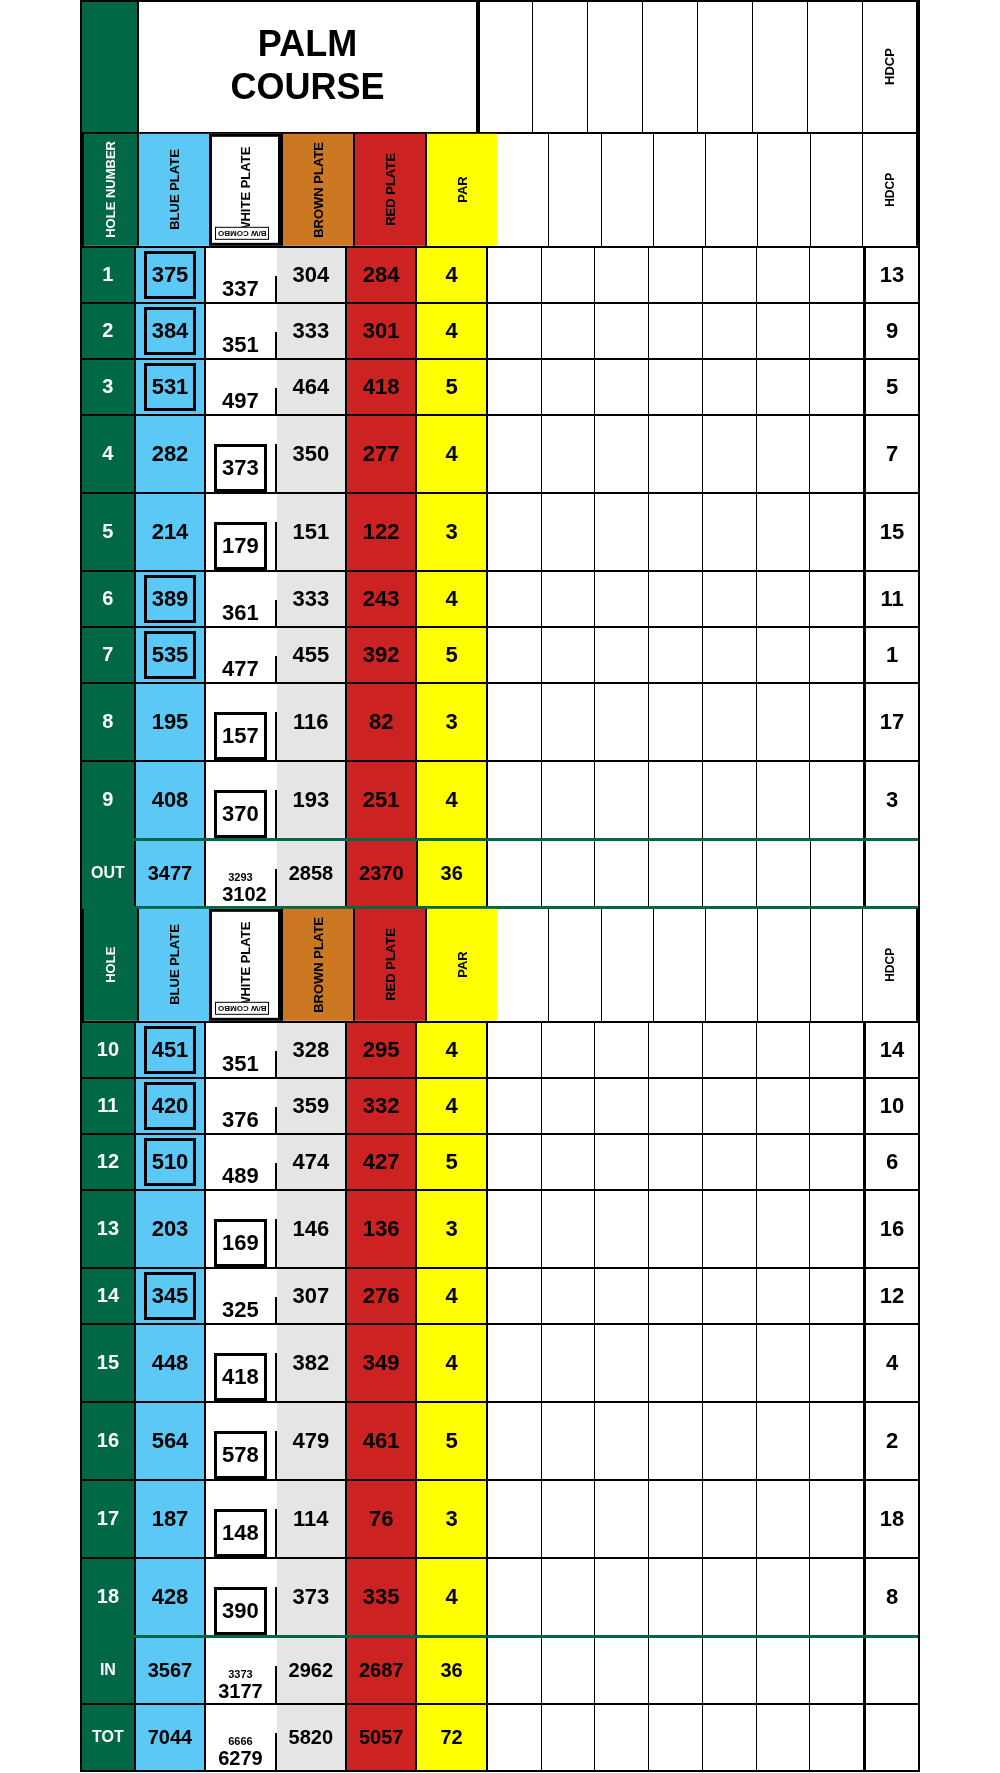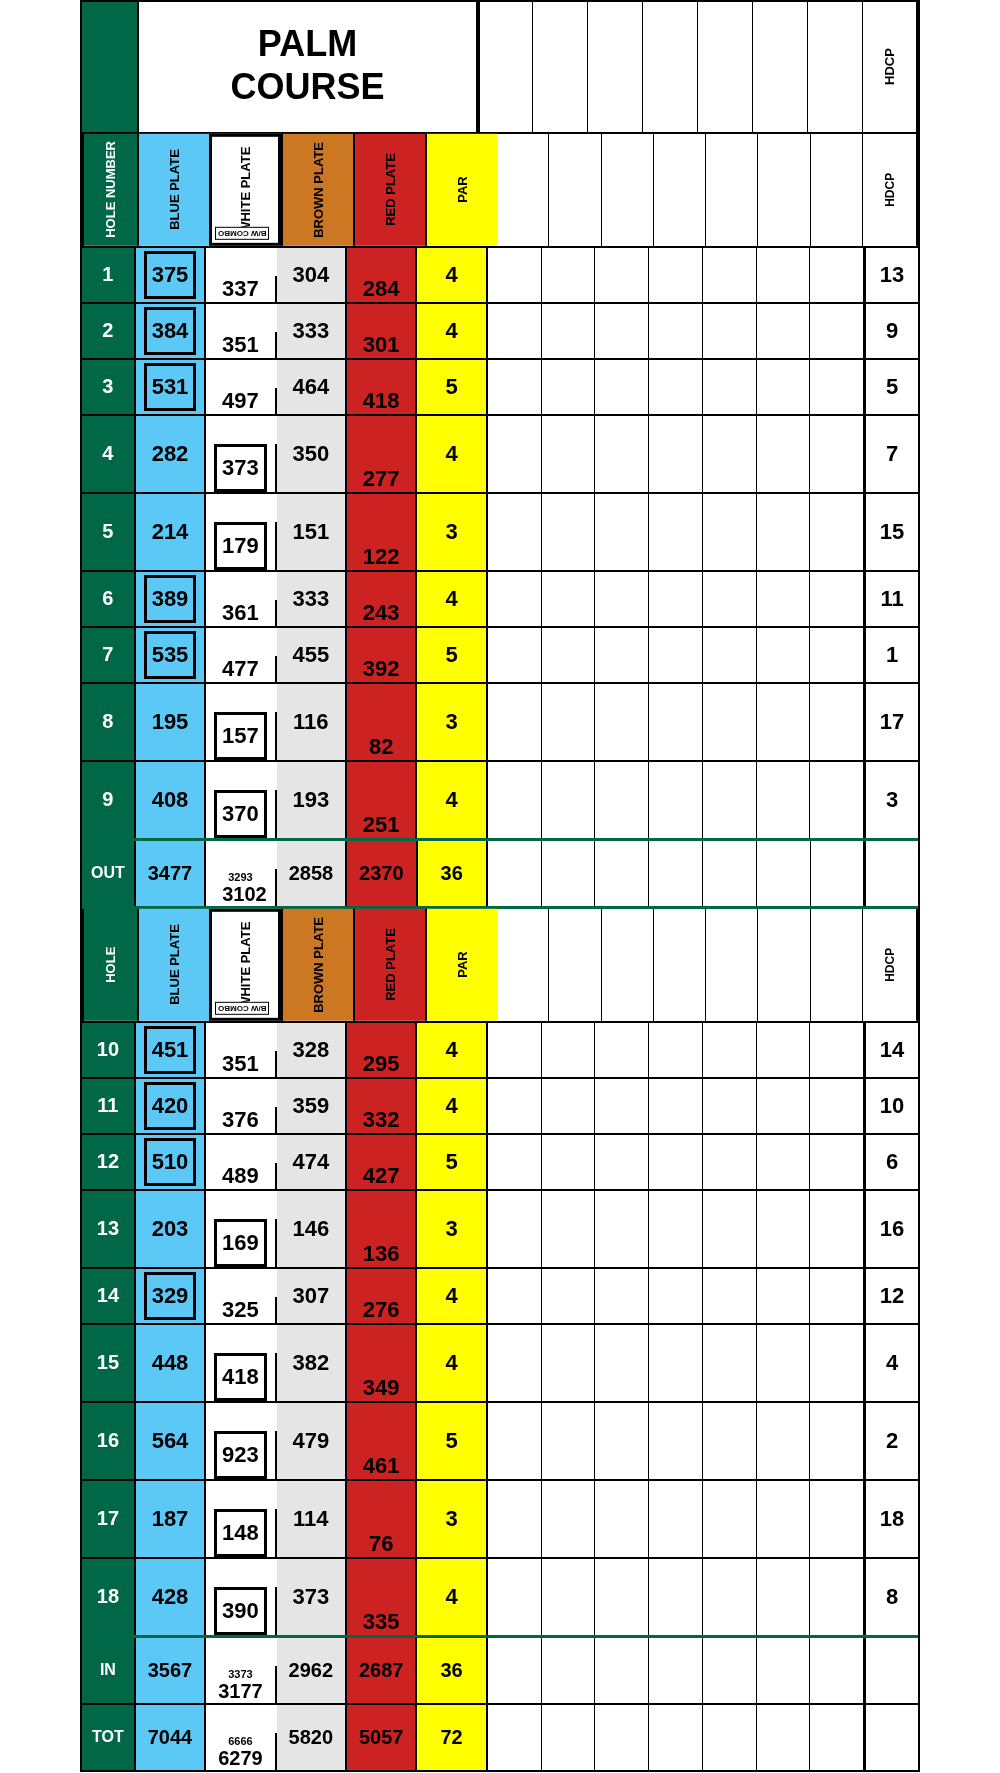--- a/index.html
+++ b/index.html
@@ -125,21 +125,21 @@
       display: flex;
       align-items: center;
       justify-content: center;
       border-right: 2px solid #000;
       position: relative;
     }
 
     .blue-data { background: #5bc8f5; }
     .white-data { background: #fff; margin-top: 28px; }
     .brown-data { background: #e5e5e5; }
-    .red-data { background: #cc2222; align-items: flex-end; }
+    .red-data { background: #cc2222; }
     .par-data { background: #ffff00; }
 
     .boxed {
       border: 3px solid #000;
       padding: 8px 5px;
     }
 
     .score-cell {
       width: 55px;
       border-right: 1px solid #000;
@@ -732,21 +732,21 @@
     <div class="hdcp-cell">
         <span>16</span>
       </div>
   </div>
 
   <div class="data-row" id="row-14">
     <div class="hole-cell">
         <span>14</span>
       </div>
     <div class="data-cell blue-data">
-        <span class="boxed">329</span>
+        <span class="boxed">345</span>
       </div>
     <div class="data-cell white-data">
         <span>325</span>
       </div>
     <div class="data-cell brown-data">
         <span>307</span>
       </div>
     <div class="data-cell red-data">
         <span>276</span>
       </div>
@@ -797,21 +797,21 @@
   </div>
 
   <div class="data-row" id="row-16">
     <div class="hole-cell">
         <span>16</span>
       </div>
     <div class="data-cell blue-data">
         <span>564</span>
       </div>
     <div class="data-cell white-data">
-        <span class="boxed">923</span>
+        <span class="boxed">578</span>
       </div>
     <div class="data-cell brown-data">
         <span>479</span>
       </div>
     <div class="data-cell red-data">
         <span>461</span>
       </div>
     <div class="data-cell par-data">
         <span>5</span>
       </div>

